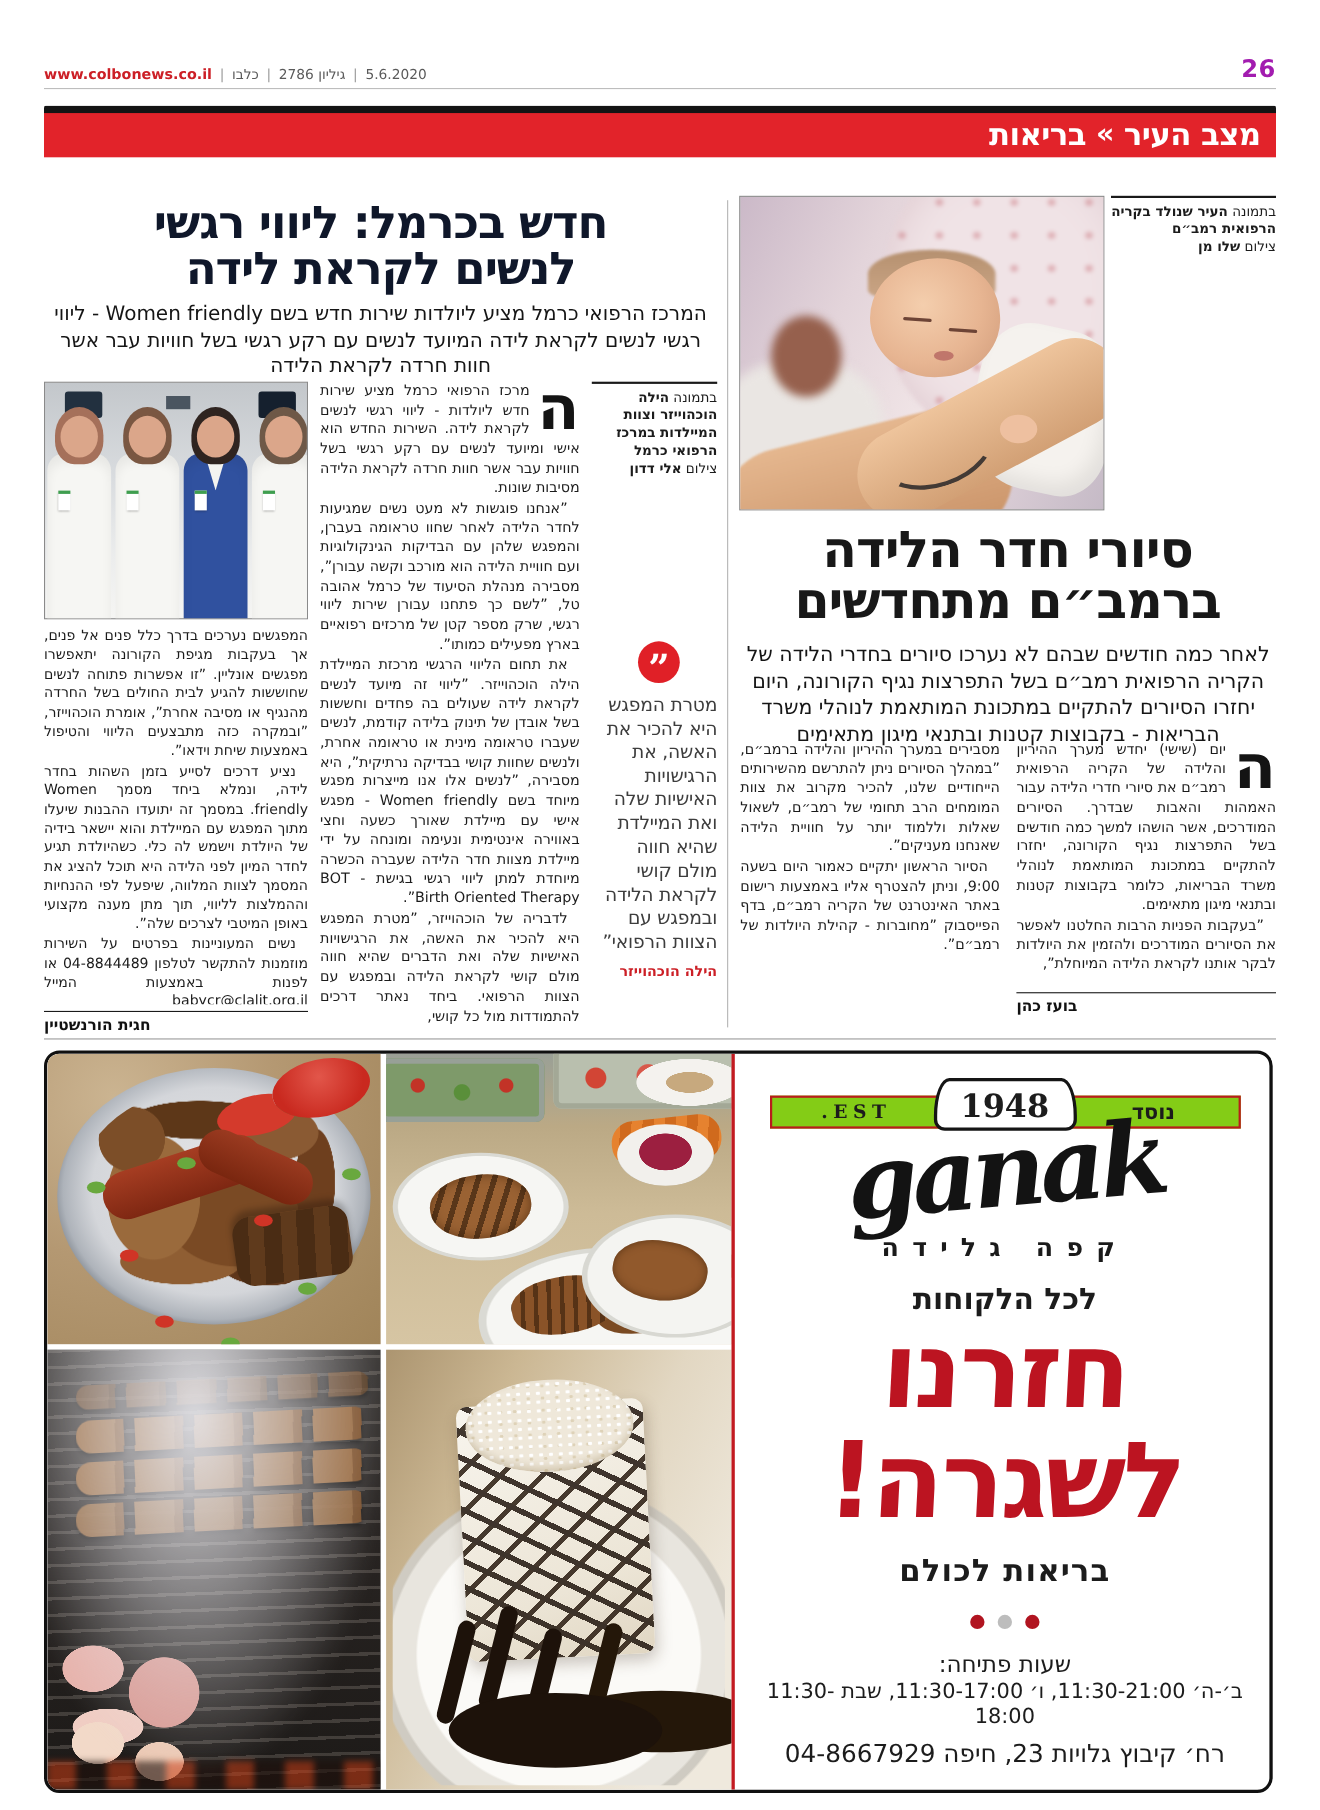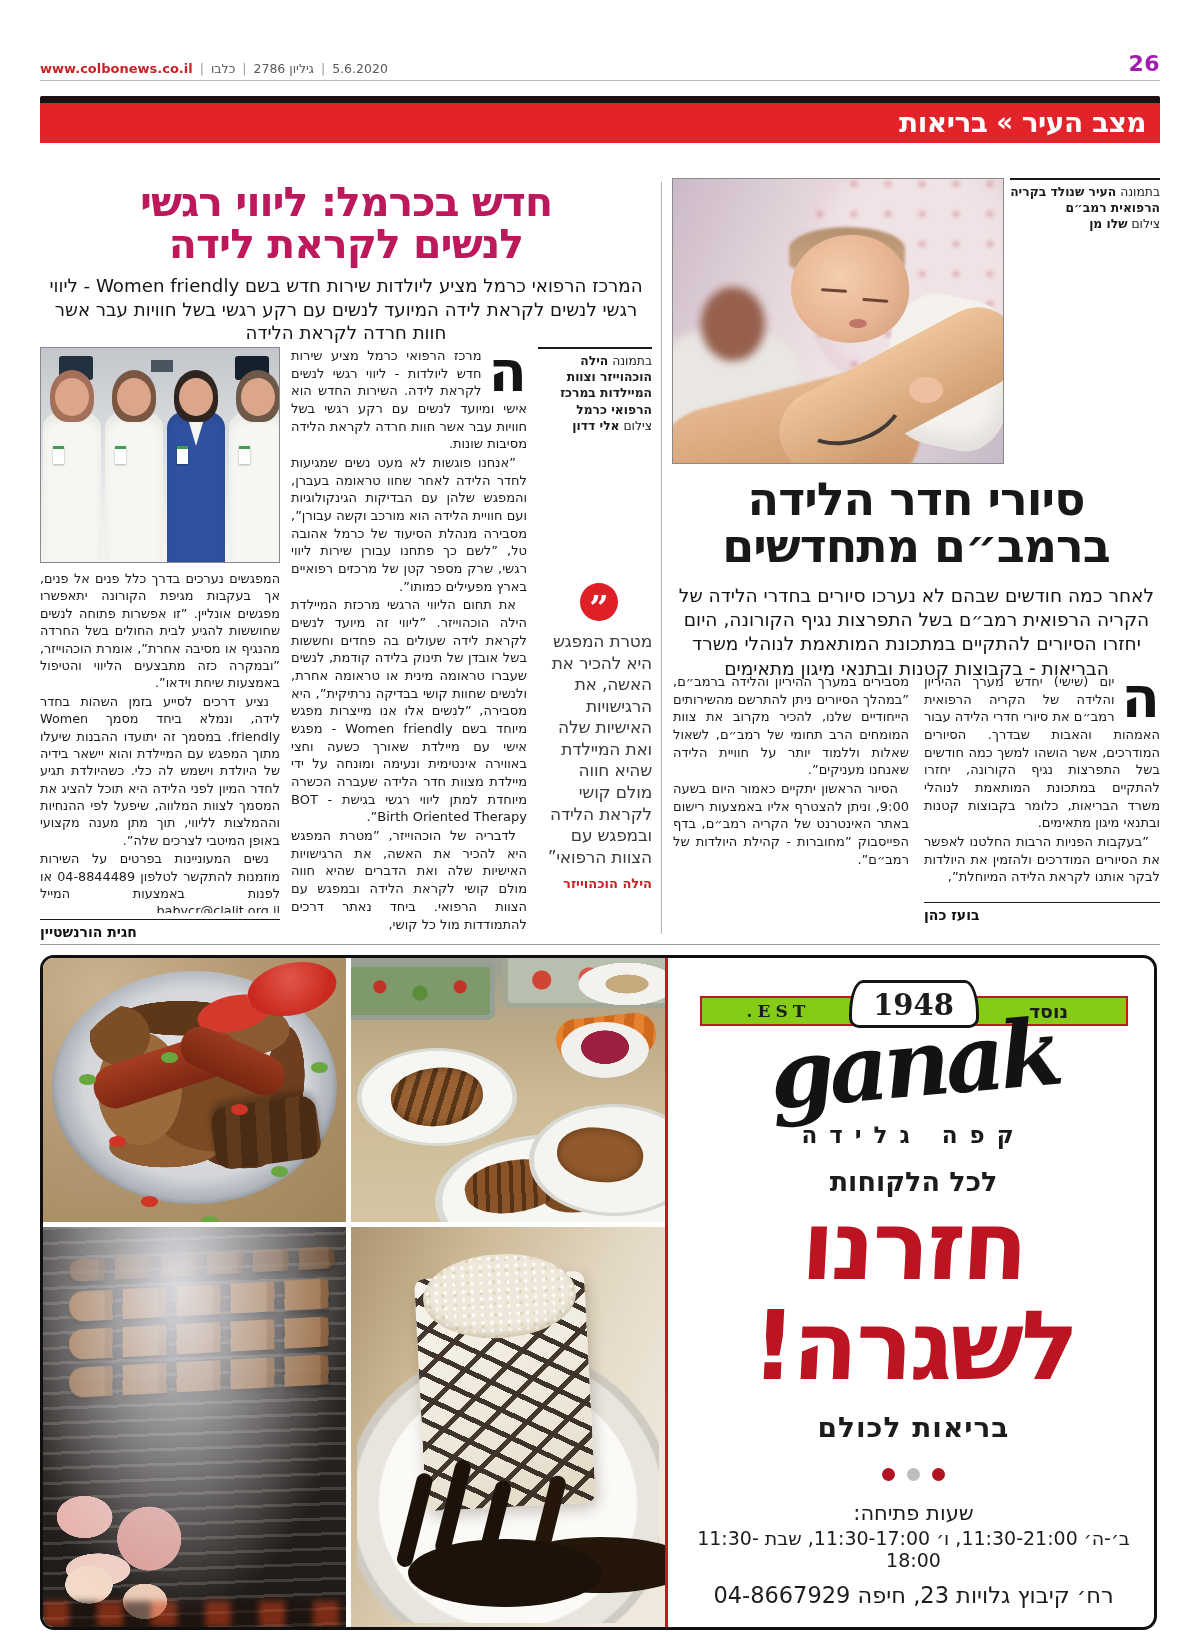--- a/index.html
+++ b/index.html
@@ -52,21 +52,21 @@
   .bb-hand { position:absolute; left:236px; top:198px; width:34px; height:26px; background:#eec0a0; border-radius:50%; }
   .bb-band { position:absolute; left:122px; top:192px; width:110px; height:72px; border:4px solid transparent; border-bottom-color:#433a35; border-radius:50%; transform:rotate(-18deg); }
   .ar-headline { position:absolute; left:0; right:0; top:306px; text-align:center; direction:rtl; font-weight:bold; font-size:46px; line-height:1.02; color:#181818; letter-spacing:-1px; }
   .ar-subhead { position:absolute; left:2px; right:1px; top:414px; direction:rtl; text-align:center; font-size:18.6px; line-height:1.3; color:#151515; }
   .ar-body { position:absolute; left:0; right:0; top:503px; height:222px; display:flex; direction:rtl; gap:15px; overflow:hidden; font-size:13px; line-height:1.36; }
   .ar-col { width:236px; }
   .ar-byline { position:absolute; right:0; top:726px; width:236px; }
 
   
   .article-left { position:absolute; left:40px; top:182px; width:612px; height:758px; }
-  .al-headline { position:absolute; left:0; right:0; top:0; text-align:center; direction:rtl; font-weight:bold; font-size:41px; line-height:1.02; color:#be185d; letter-spacing:-1px; }
+  .al-headline { position:absolute; left:0; right:0; top:0; text-align:center; direction:rtl; font-weight:bold; font-size:41px; line-height:1.02; color:#0f172a; letter-spacing:-1px; }
   .al-subhead { position:absolute; left:6px; right:6px; top:92px; direction:rtl; text-align:center; font-size:18.2px; line-height:1.3; color:#151515; }
   .al-cols { position:absolute; left:0; right:0; top:165px; height:593px; display:flex; direction:rtl; gap:11px; }
   .col-capq { width:114px; position:relative; }
   .col-mid { width:236px; overflow:hidden; font-size:13px; line-height:1.36; }
   .col-left { width:240px; display:flex; flex-direction:column; }
   .cl-text { flex:1; overflow:hidden; font-size:12.8px; line-height:1.36; margin-top:7px; }
   .quote-block { position:absolute; left:0; right:0; top:236px; direction:rtl; text-align:right; }
   .q-icon { width:38px; height:38px; border-radius:50%; background:#e02027; color:#fff; text-align:center; margin:0 34px 10px 0; font-family:"DejaVu Serif", serif; font-weight:bold; font-size:34px; line-height:50px; }
   .q-text { font-size:17px; line-height:1.27; color:#3d3d3d; letter-spacing:-.2px; }
   .q-name { margin-top:8px; color:#cc1f26; font-weight:bold; font-size:13px; }

